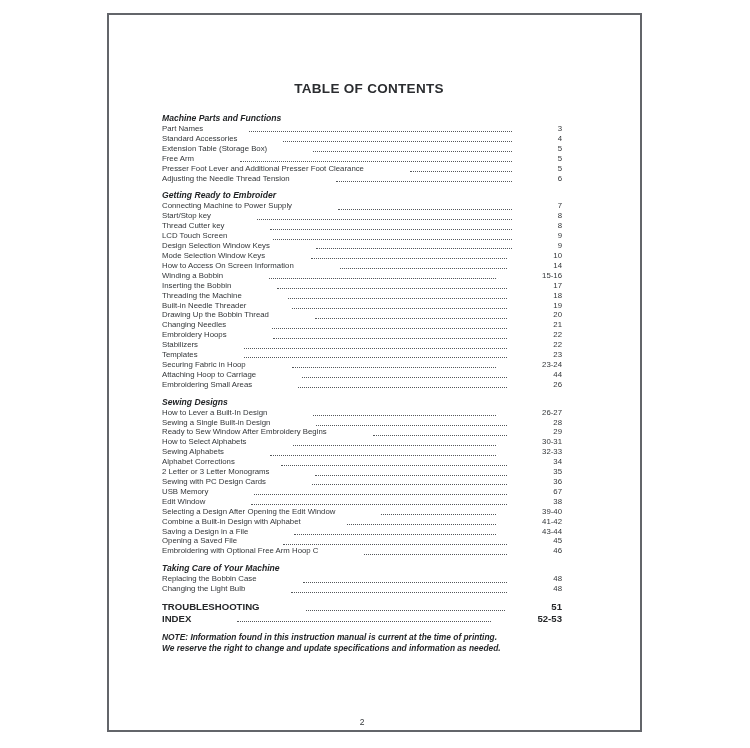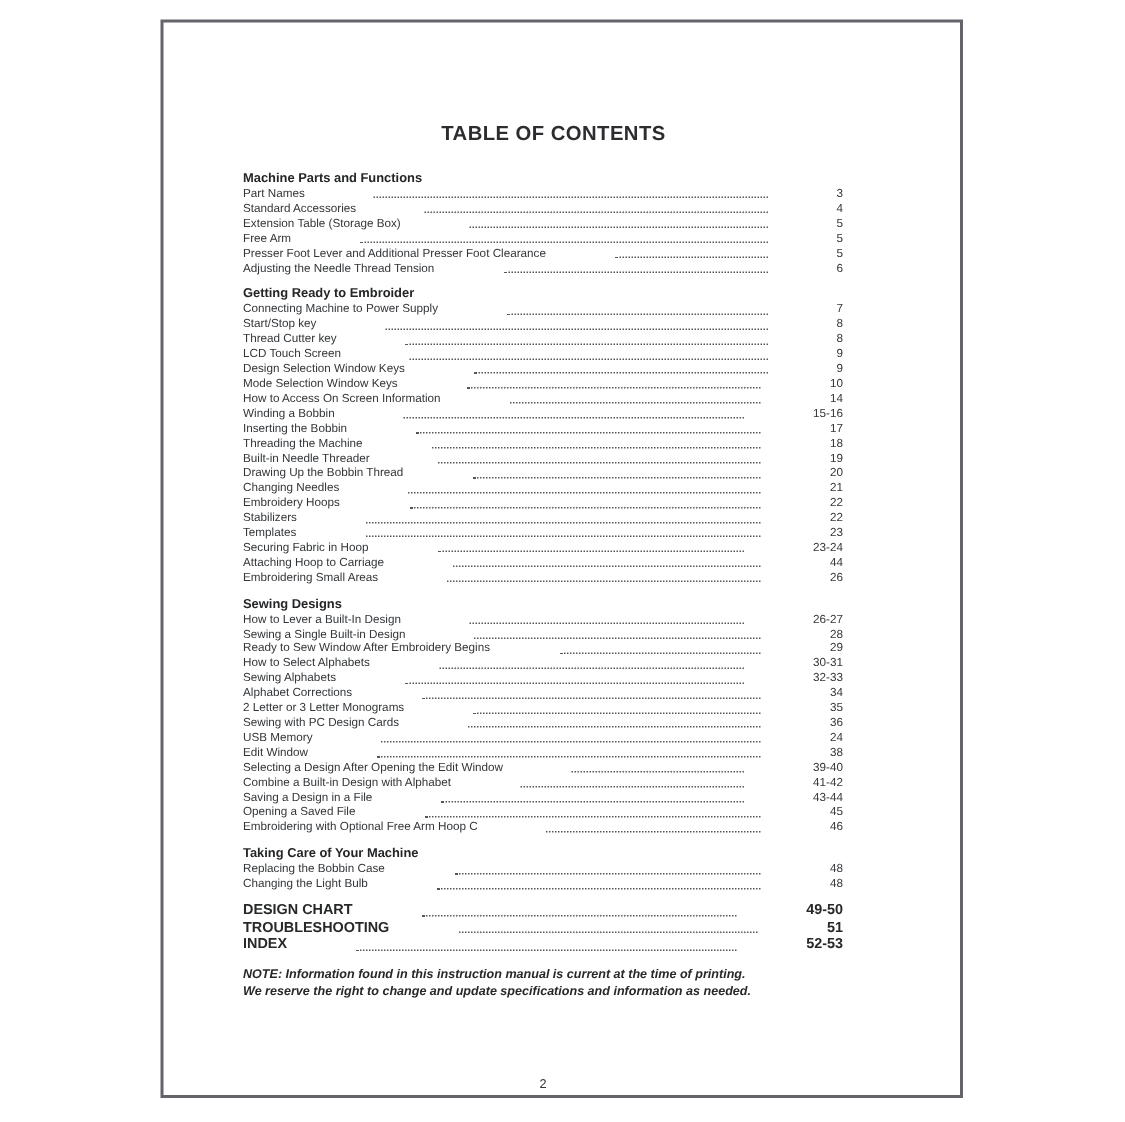--- a/index.html
+++ b/index.html
@@ -42,20 +42,21 @@
   }
   .sections { margin-top: 16px; }
   .section + .section { margin-top: 7px; }
   .section-heading {
     font-size: 8.6px;
     line-height: 10px;
     font-weight: bold;
     color: #232527;
     margin: 0 0 1px 0;
     white-space: nowrap;
+    font-style: italic;
   }
   .row {
     display: flex;
     align-items: flex-end;
     font-size: 7.8px;
     line-height: 9.9px;
     color: #333639;
     gap: 43px;
   }
   .row .lbl { white-space: nowrap; }
@@ -310,21 +311,21 @@
 
   <div class="row">
     <span class="lbl">Sewing with PC Design Cards</span>
     <span class="dots"></span>
     <span class="pg">36</span>
   </div>
 
   <div class="row">
     <span class="lbl">USB Memory</span>
     <span class="dots"></span>
-    <span class="pg">24</span>
+    <span class="pg">67</span>
   </div>
 
   <div class="row">
     <span class="lbl">Edit Window</span>
     <span class="dots"></span>
     <span class="pg">38</span>
   </div>
 
   <div class="row">
     <span class="lbl">Selecting a Design After Opening the Edit Window</span>
@@ -371,25 +372,20 @@
   <div class="row">
     <span class="lbl">Changing the Light Bulb</span>
     <span class="dots"></span>
     <span class="pg">48</span>
   </div>
 </div>
   </div>
 </div>
 
       <div class="appendix">
-  <div class="row">
-    <span class="lbl">DESIGN CHART</span>
-    <span class="dots"></span>
-    <span class="pg">49-50</span>
-  </div>
 
   <div class="row">
     <span class="lbl">TROUBLESHOOTING</span>
     <span class="dots"></span>
     <span class="pg">51</span>
   </div>
 
   <div class="row">
     <span class="lbl">INDEX</span>
     <span class="dots"></span>

